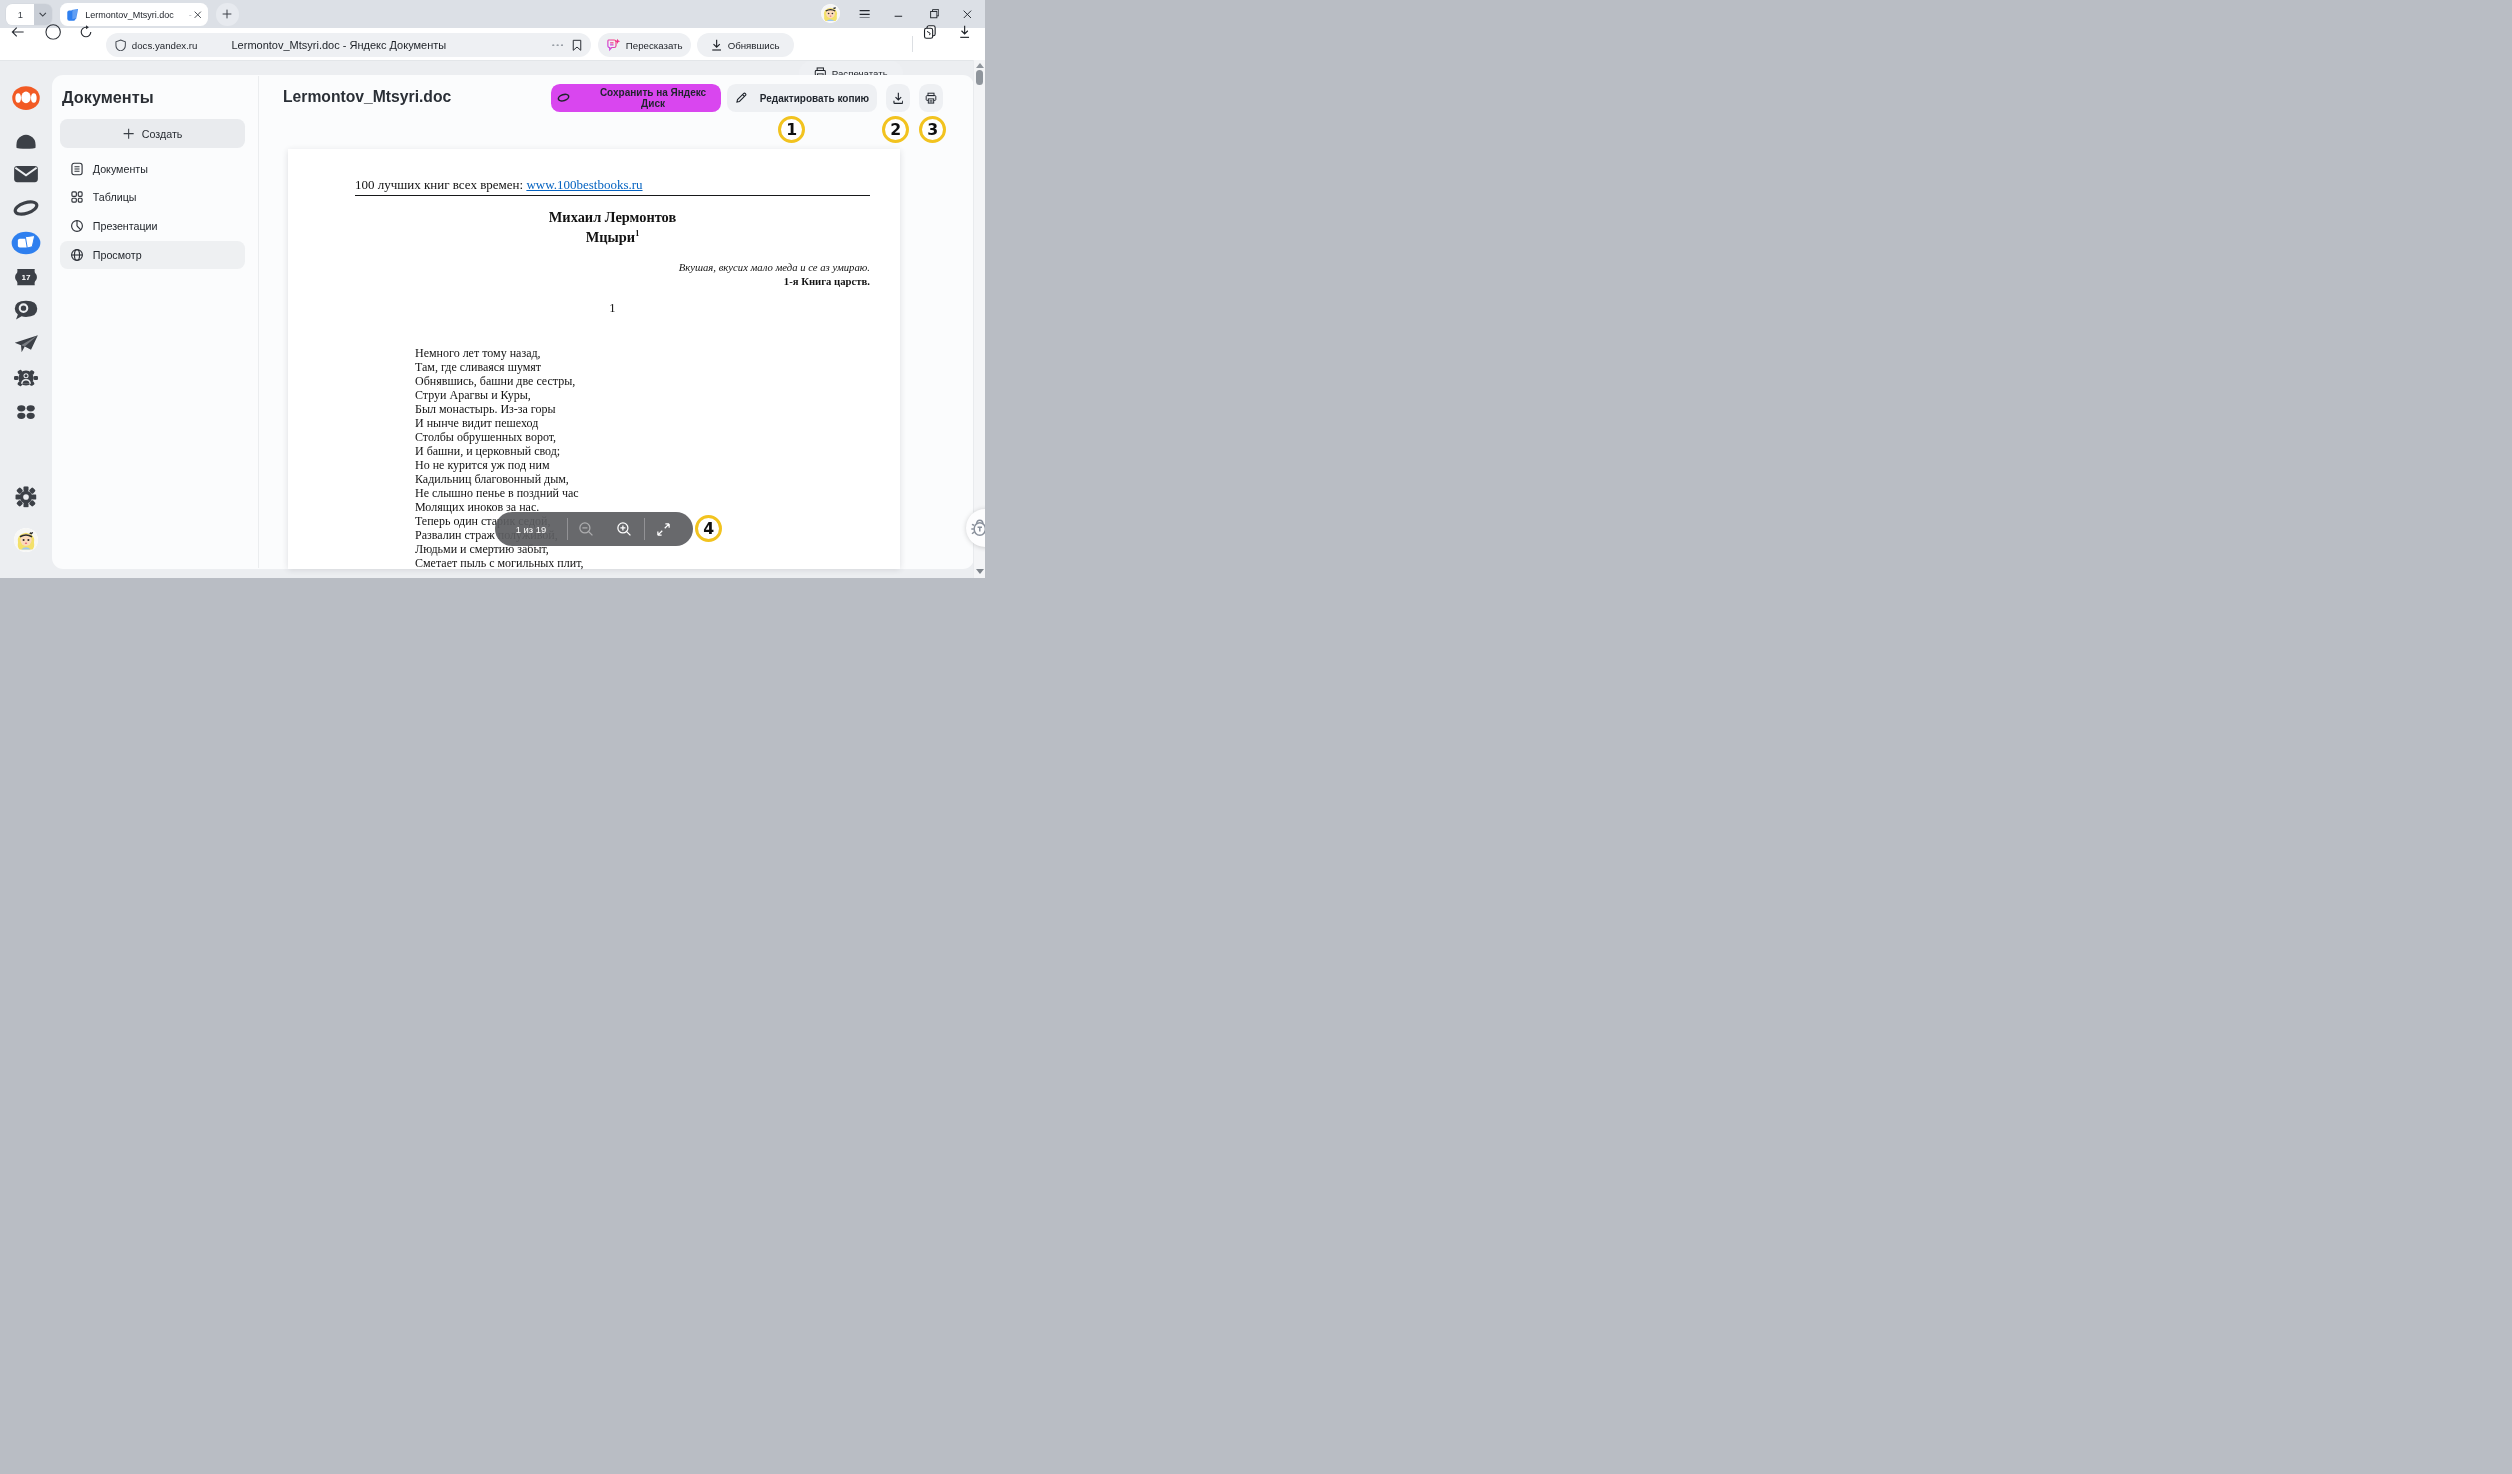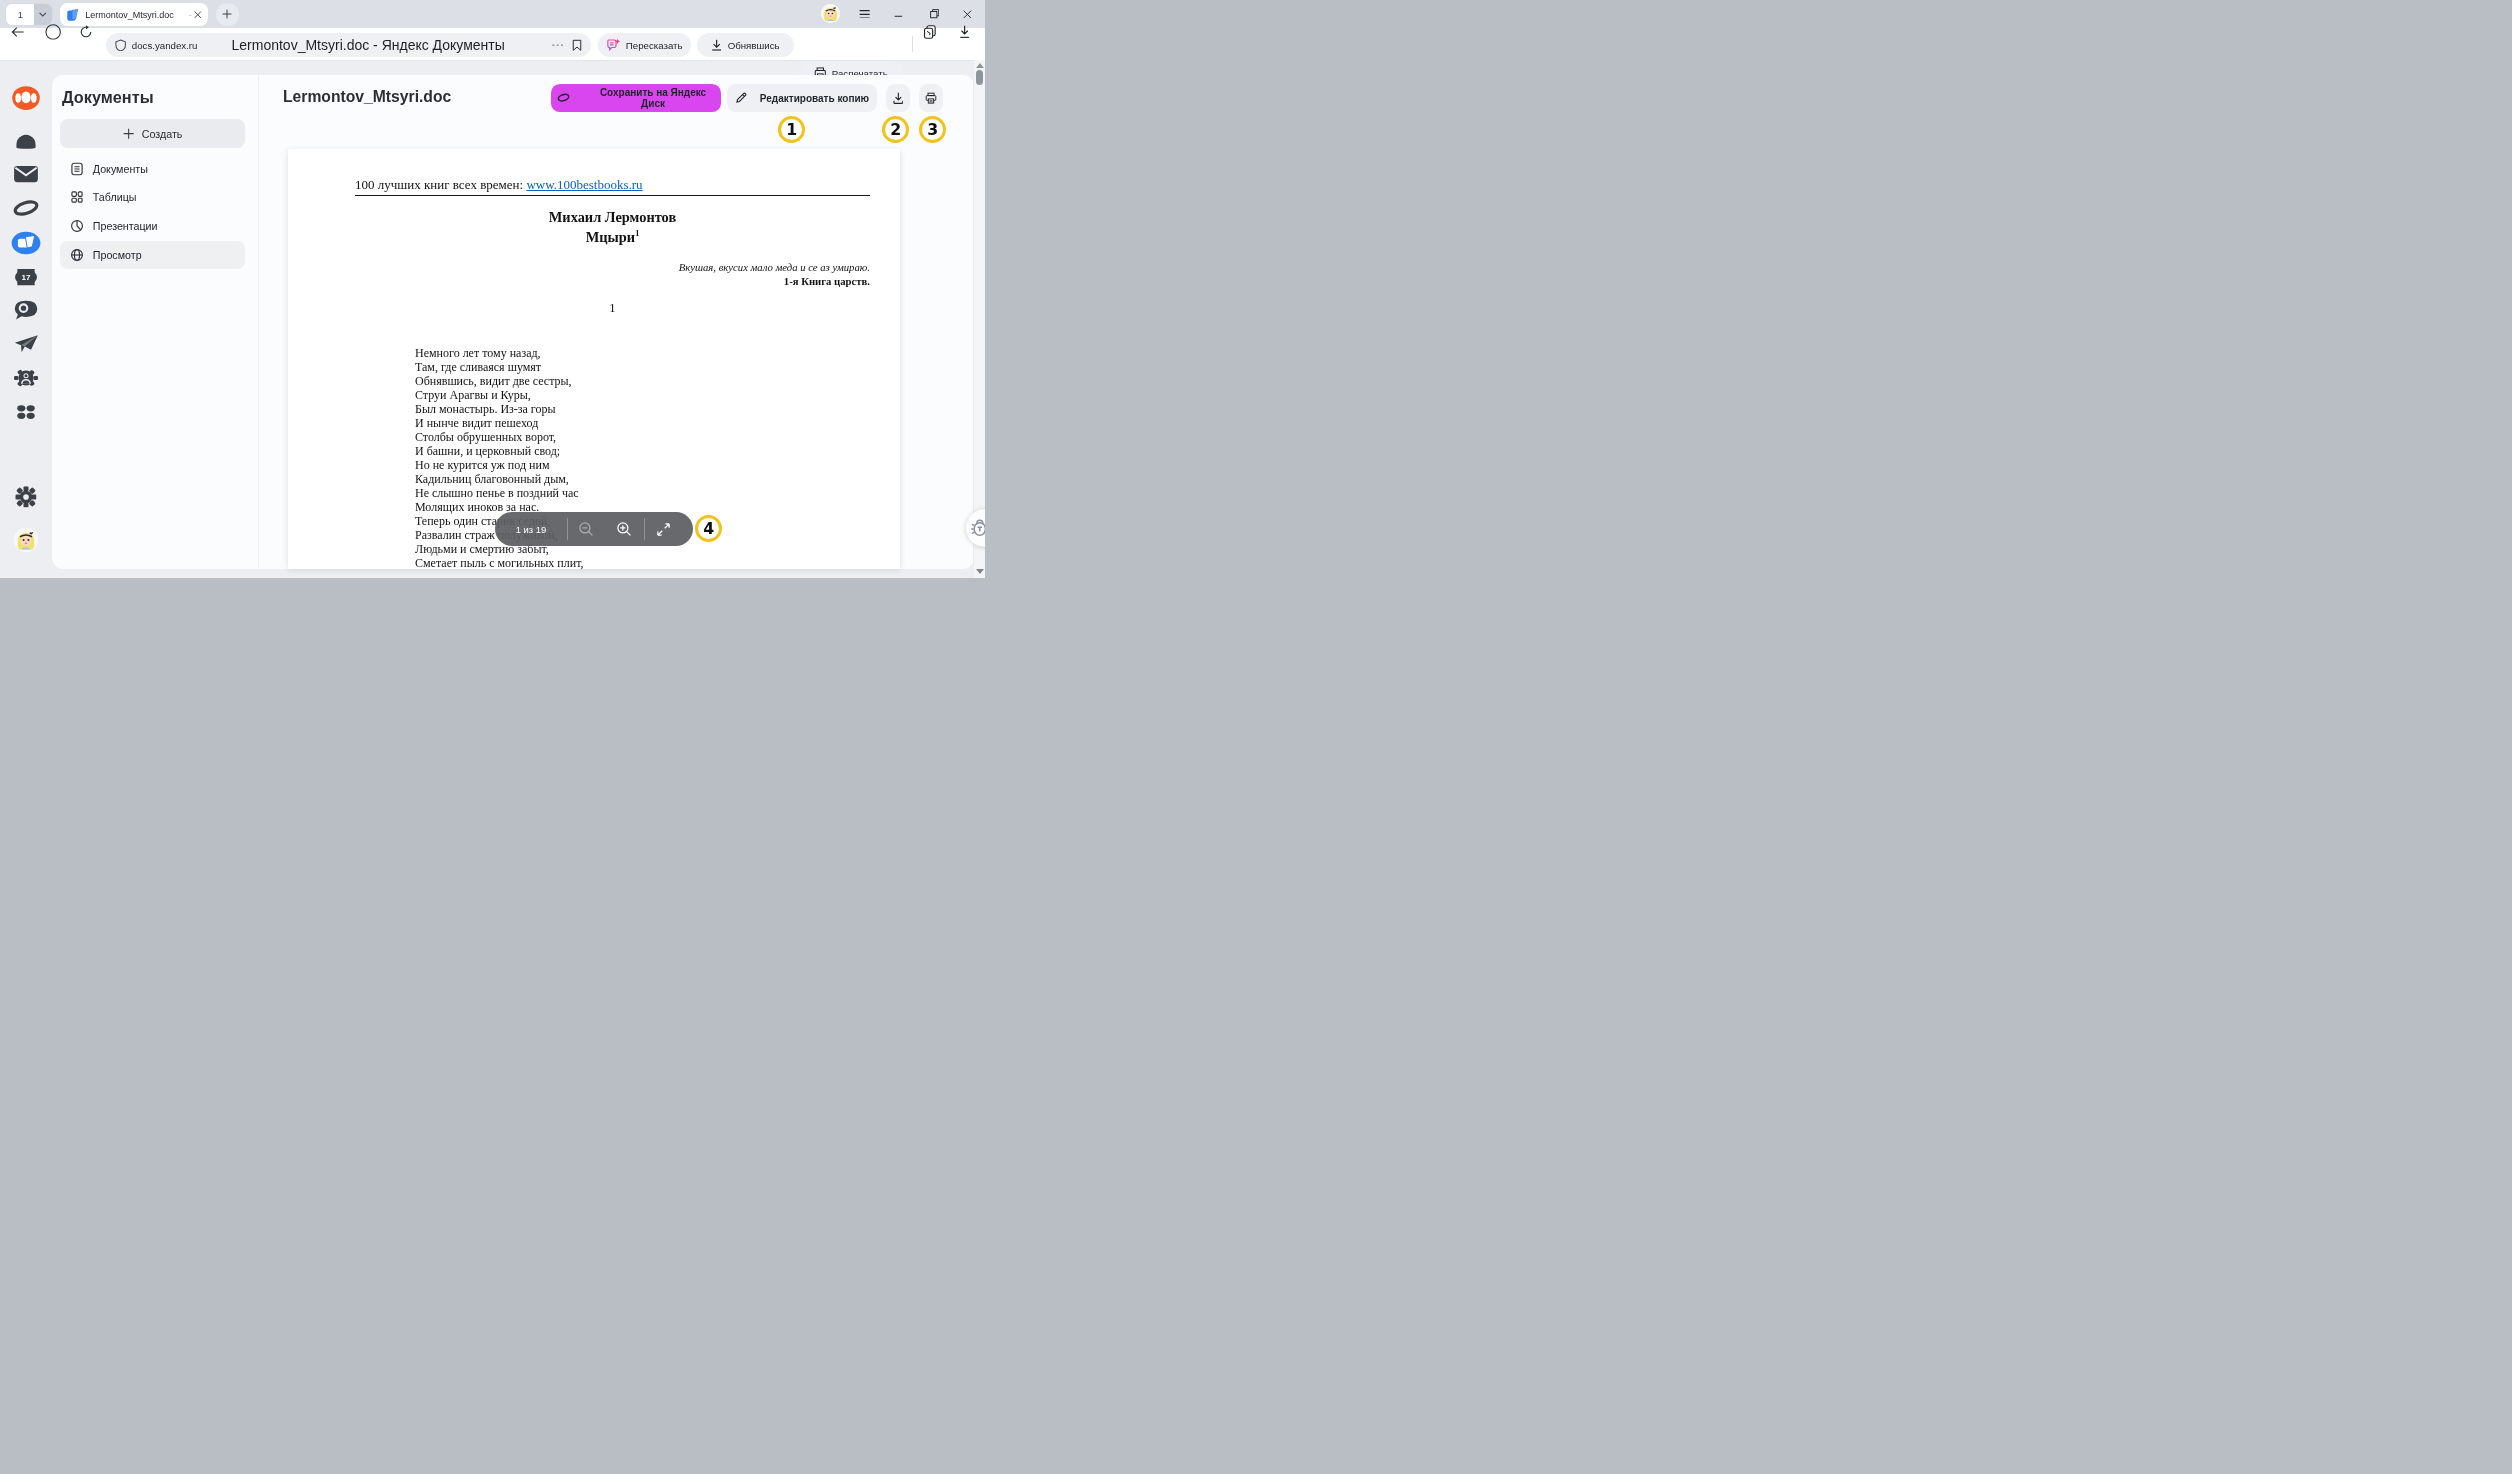--- a/index.html
+++ b/index.html
@@ -18,21 +18,21 @@
   .tab .dash{color:#b9bdc3;font-size:8.8px;margin:0 2.5px 0 1.3px;}
   .newtab{position:absolute;left:216px;top:3.1px;width:22.6px;height:22.6px;border-radius:50%;background:#e7eaef;display:flex;align-items:center;justify-content:center;}
   .winctrl{position:absolute;top:0;height:28px;display:flex;align-items:center;justify-content:center;}
   .avatar{width:19px;height:19px;border-radius:50%;overflow:hidden;background:#fff;}
 
   
   .btoolbar{position:absolute;left:0;top:28px;width:100%;height:32px;background:#ffffff;border-bottom:0.6px solid #e3e6e9;}
   .navic{position:absolute;top:32px;transform:translateY(-50%);color:#2b2f36;}
   .addressbar{position:absolute;left:106px;top:33px;width:485px;height:24px;border-radius:12px;background:#eef0f3;display:flex;align-items:center;padding:0 8.8px;box-sizing:border-box;color:#1d2127;}
   .addressbar .domain{font-size:9.7px;margin-left:5.7px;color:#1d2127;}
-  .addressbar .ptitle{font-size:14px;margin-left:34px;color:#1d2127;flex:1;white-space:nowrap;overflow:hidden;}
+  .addressbar .ptitle{font-size:11px;margin-left:34px;color:#1d2127;flex:1;white-space:nowrap;overflow:hidden;}
   .pillbtn{position:absolute;top:33px;height:24px;border-radius:12px;background:#eef0f3;display:flex;align-items:center;justify-content:center;gap:5px;font-size:9.7px;color:#1d2127;}
   .vdiv{position:absolute;top:36px;width:0.6px;height:16.3px;background:#dcdfe3;}
 
   
   .rail{position:absolute;left:0;top:60px;width:52px;height:518px;}
   .railbtn{position:absolute;left:50%;transform:translate(-50%,-50%);}
   .panel{position:absolute;left:52px;top:75px;width:922px;height:494px;background:#fbfcfd;border-radius:11.3px;}
 
   
   .side-title{position:absolute;left:62px;top:88px;font-size:16.3px;font-weight:700;color:#2a2e34;}
@@ -431,21 +431,21 @@
     <div class="sh-rule"></div>
     <div class="sh-center sh-author">Михаил Лермонтов</div>
     <div class="sh-center sh-title"><span>Мцыри</span><sup>1</sup></div>
     <div class="sh-right sh-epi1">Вкушая, вкусих мало меда и се аз умираю.</div>
     <div class="sh-right sh-epi2">1-я Книга царств.</div>
     <div class="sh-center sh-num">1</div>
     <div class="poem">
 
     <div>Немного лет тому назад,</div>
         <div>Там, где сливаяся шумят</div>
-        <div>Обнявшись, видит две сестры,</div>
+        <div>Обнявшись, башни две сестры,</div>
         <div>Струи Арагвы и Куры,</div>
         <div>Был монастырь. Из-за горы</div>
         <div>И нынче видит пешеход</div>
         <div>Столбы обрушенных ворот,</div>
         <div>И башни, и церковный свод;</div>
         <div>Но не курится уж под ним</div>
         <div>Кадильниц благовонный дым,</div>
         <div>Не слышно пенье в поздний час</div>
         <div>Молящих иноков за нас.</div>
         <div>Теперь один старик седой,</div>

